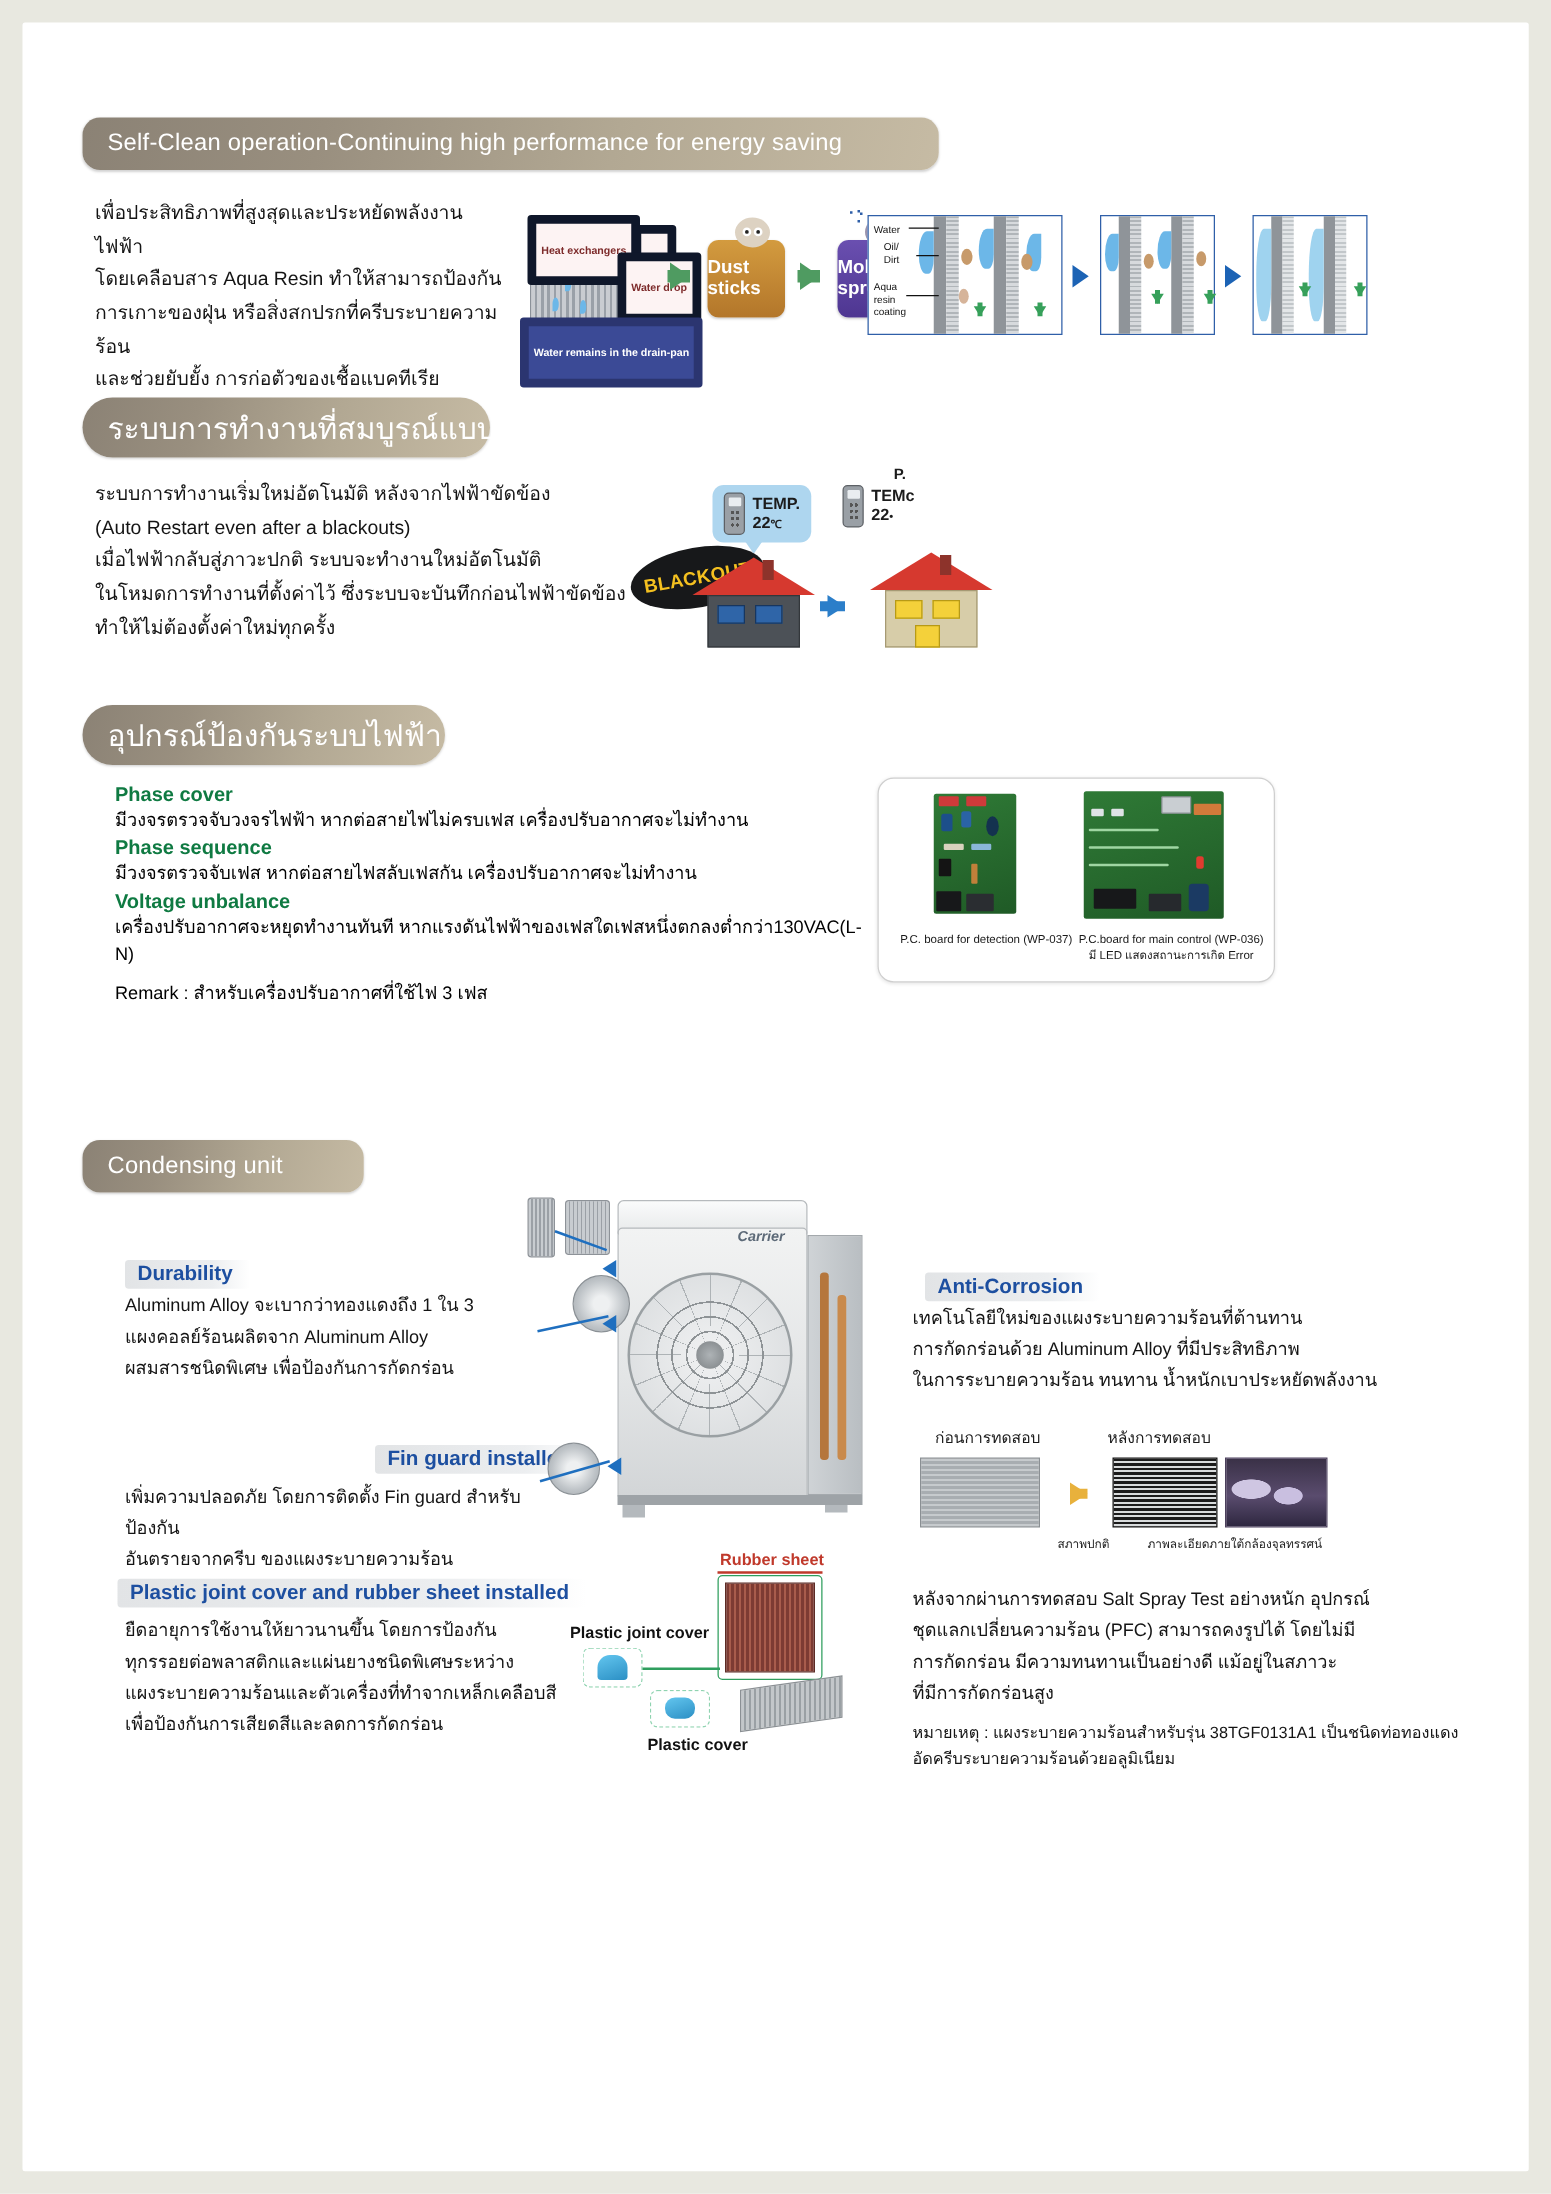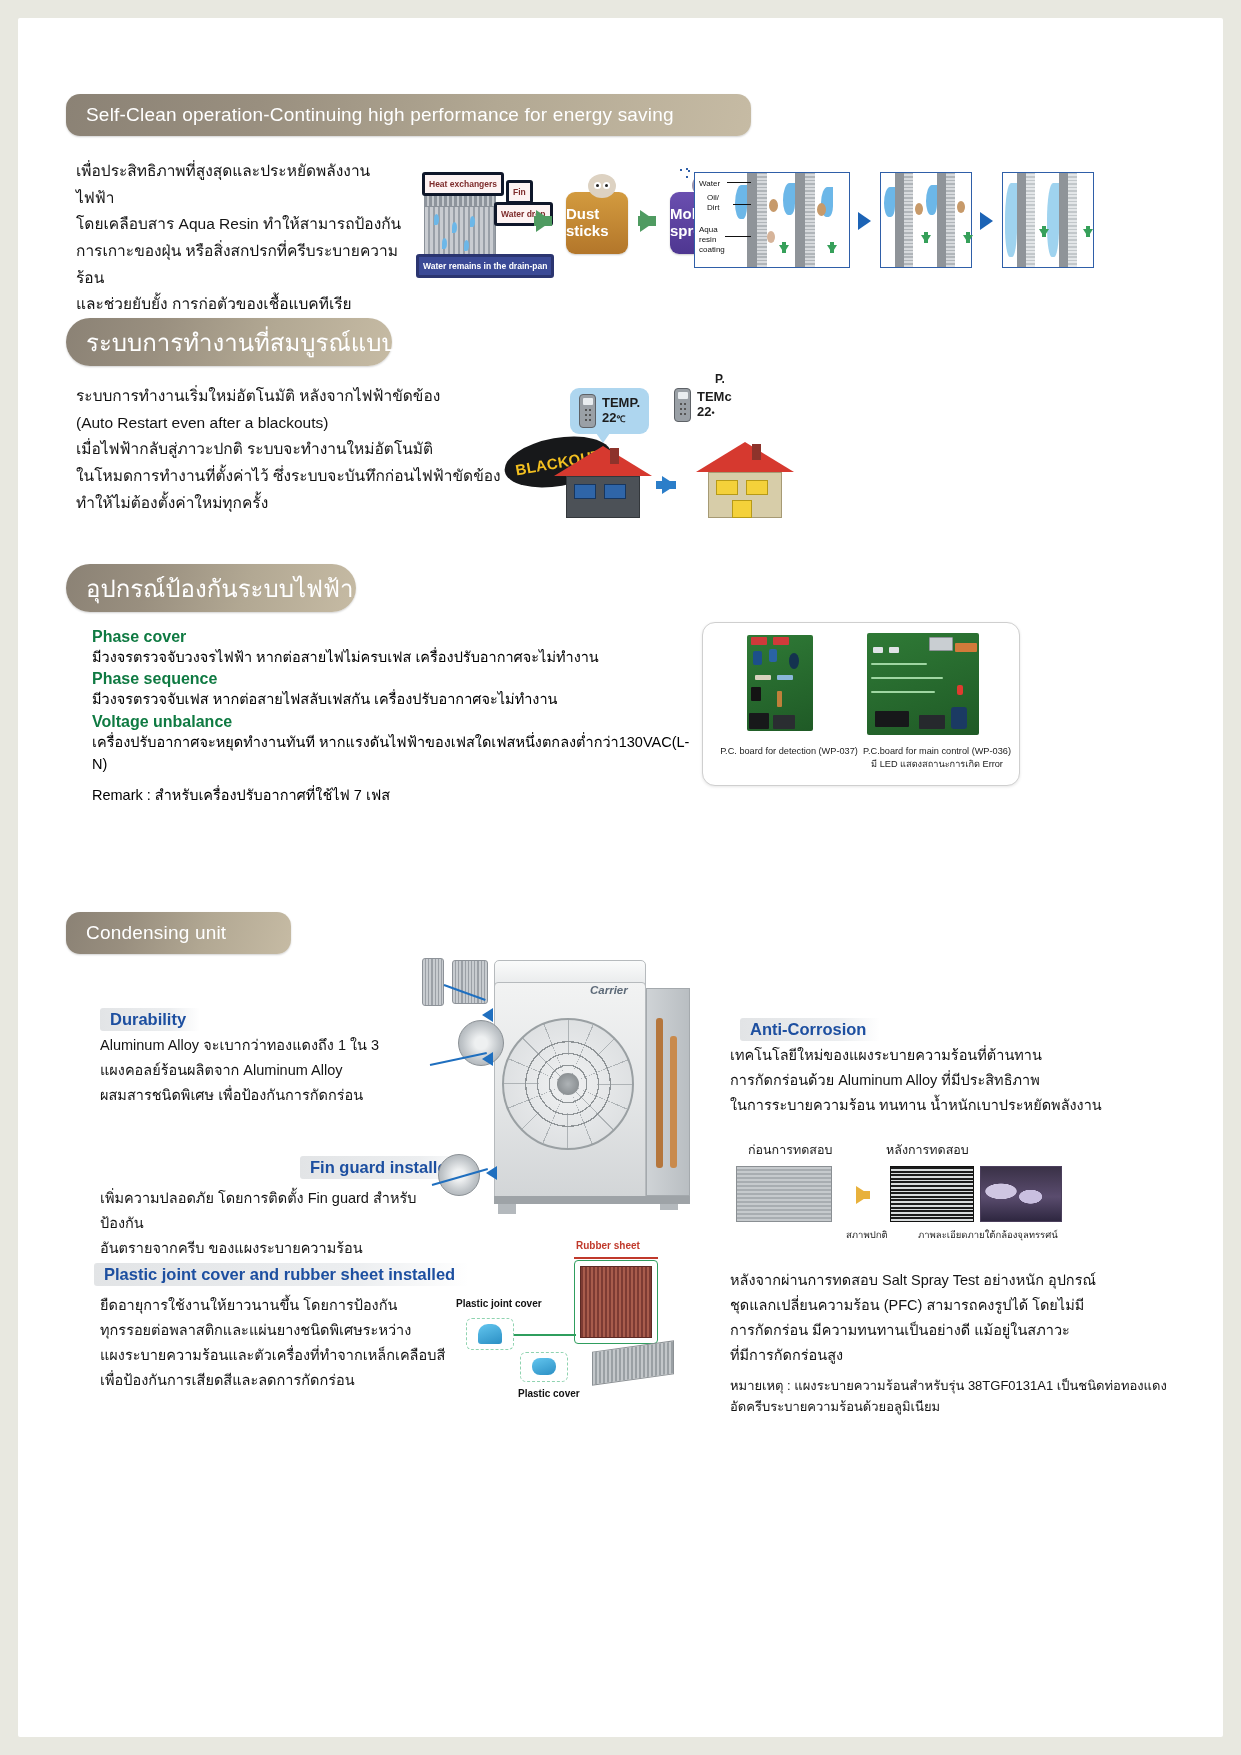--- a/index.html
+++ b/index.html
@@ -42,22 +42,22 @@
   .hl {
     display:inline-block; padding:2px 14px 2px 10px;
     background:linear-gradient(90deg,#e2e4e6 0%,#eceef0 70%,rgba(236,238,240,0) 100%);
     border-radius:3px;
   }
 
   
   .flowbox { position:absolute; }
   .lbl-red {
     position:absolute; font-size:8.5px; color:#7d2b2b;
-    background:#fdf3f3; border:3px solid #0f172a; border-radius:3px;
-    padding:4px 4px; white-space:nowrap; font-weight:bold;
+    background:#fdf3f3; border:7px solid #0f172a; border-radius:3px;
+    padding:16px 4px; white-space:nowrap; font-weight:bold;
   }
   .coil {
     position:absolute; background:
       repeating-linear-gradient(90deg,#c9ccd1 0 3px,#9aa0a8 3px 5px);
     border:1px solid #8b9199;
   }
   .coil-top { position:absolute; background:repeating-linear-gradient(90deg,#8e949c 0 3px,#c3c7cc 3px 5px); }
   .drainpan { position:absolute; background:#2f3c86; border-radius:2px; }
   .arrow-g {
     position:absolute; width:0;height:0;
@@ -238,21 +238,21 @@
       linear-gradient(180deg,#3a3147,#5a4c6e 55%,#2e2740);
   }
   .y-arrow {
     position:absolute; width:0;height:0;
     border-top:9px solid transparent;border-bottom:9px solid transparent;
     border-left:14px solid #e8b13c;
   }
   .y-arrow::before{content:"";position:absolute;left:-12px;top:-4px;width:12px;height:8px;background:#e8b13c;}
 
   
-  .pj-lbl { position:absolute; font-size:10px; font-weight:bold; }
+  .pj-lbl { position:absolute; font-size:13px; font-weight:bold; }
   .pj-red { color:#c0392b; }
   .pj-box { position:absolute; border:1px solid #2f9e5e; border-radius:4px; background:#fff; }
   .pj-dash { position:absolute; border:1.5px dashed #8fd3b0; border-radius:6px; }
   .pj-cap {
     position:absolute;
     background:linear-gradient(160deg,#63c6ef,#2b8fc4);
     border-radius:4px;
   }
   .hx-photo {
     position:absolute;
@@ -445,21 +445,21 @@
     <span>อุปกรณ์ป้องกันระบบไฟฟ้า</span>
   </div>
 
   <div style="position:absolute; left:74px; top:610px; width:600px;">
     <div class="hdr-green">Phase cover</div>
     <div class="th14" style="line-height:1.55; margin-bottom:2px;">มีวงจรตรวจจับวงจรไฟฟ้า หากต่อสายไฟไม่ครบเฟส เครื่องปรับอากาศจะไม่ทำงาน</div>
     <div class="hdr-green">Phase sequence</div>
     <div class="th14" style="line-height:1.55; margin-bottom:2px;">มีวงจรตรวจจับเฟส หากต่อสายไฟสลับเฟสกัน เครื่องปรับอากาศจะไม่ทำงาน</div>
     <div class="hdr-green">Voltage unbalance</div>
     <div class="th14" style="line-height:1.55;">เครื่องปรับอากาศจะหยุดทำงานทันที หากแรงดันไฟฟ้าของเฟสใดเฟสหนึ่งตกลงต่ำกว่า130VAC(L-N)</div>
-    <div class="th14" style="line-height:1.55; margin-top:8px;">Remark : สำหรับเครื่องปรับอากาศที่ใช้ไฟ 7 เฟส</div>
+    <div class="th14" style="line-height:1.55; margin-top:8px;">Remark : สำหรับเครื่องปรับอากาศที่ใช้ไฟ 3 เฟส</div>
   </div>
 
   <div class="pcbbox" style="left:684px; top:604px; width:318px; height:164px;">
 
     <div class="pcb" style="left:44px; top:12px; width:66px; height:96px;">
       <div class="c" style="left:4px;top:2px;width:16px;height:8px;background:#cf3a3a;"></div>
       <div class="c" style="left:26px;top:2px;width:16px;height:8px;background:#cf3a3a;"></div>
       <div class="c" style="left:6px;top:16px;width:9px;height:14px;background:#1c4f8a;border-radius:2px;"></div>
       <div class="c" style="left:22px;top:14px;width:8px;height:13px;background:#2a63a5;border-radius:2px;"></div>
       <div class="c" style="left:42px;top:18px;width:10px;height:16px;background:#14324f;border-radius:50%;"></div>

